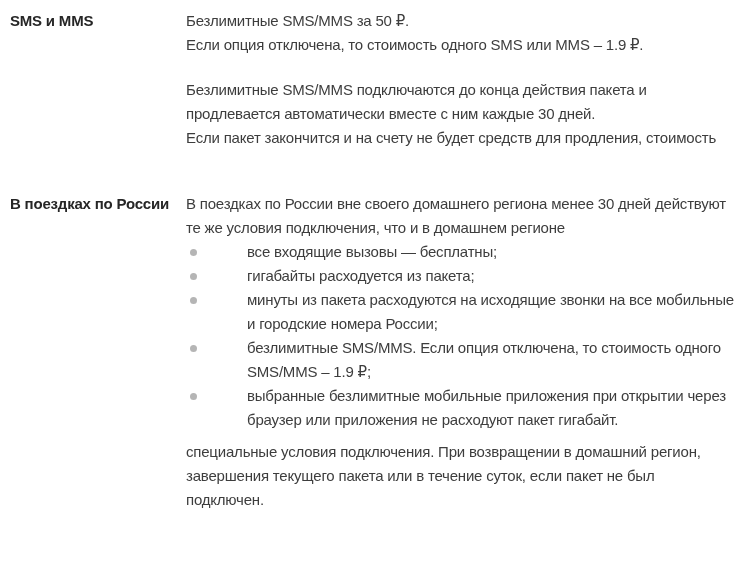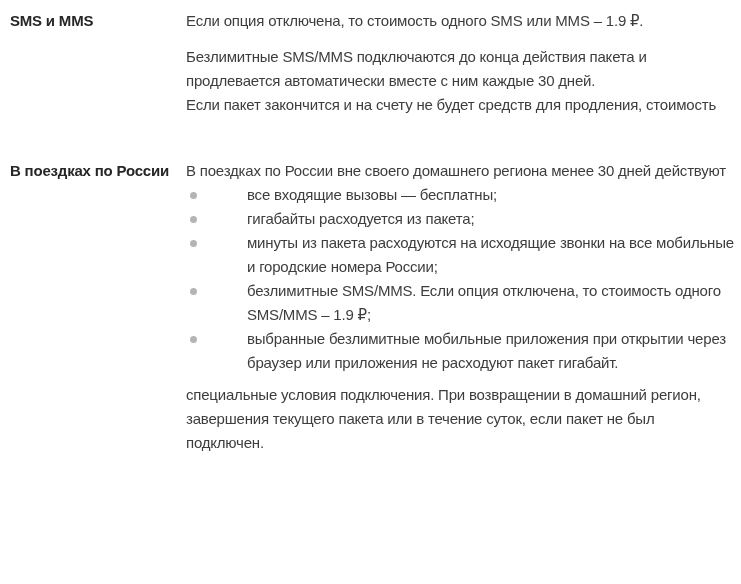--- a/index.html
+++ b/index.html
@@ -25,21 +25,21 @@
   .row + .row { margin-top: 42px; }
   .label {
     flex: 0 0 186px;
     box-sizing: border-box;
     padding-left: 10px;
     font-weight: bold;
     color: var(--heading-color);
     white-space: nowrap;
   }
   .content { flex: 1 1 auto; min-width: 0; }
-  .para + .para { margin-top: 12px; }
+  .para + .para { margin-top: 21px; }
   ul.bullets { list-style: none; margin: 0; padding: 0; }
   ul.bullets + .para { margin-top: 8px; }
   li.bullet-item { display: flex; align-items: flex-start; gap: 36px; }
   .dot {
     flex: 0 0 7px;
     width: 7px; height: 7px;
     border-radius: 50%;
     background: var(--bullet-color);
     margin: 9px 0 0 4px;
   }
@@ -47,34 +47,36 @@
   .line { white-space: nowrap; }
 </style>
 </head>
 <body>
 
 <div class="doc">
     <div class="row">
       <div class="label">SMS и MMS</div>
       <div class="content">
         <div class="para">
+          <div class="line">Безлимитные SMS/MMS за 50 ₽.</div>
           <div class="line">Если опция отключена, то стоимость одного SMS или MMS – 1.9 ₽.</div>
         </div>
         <div class="para">
           <div class="line">Безлимитные SMS/MMS подключаются до конца действия пакета и</div>
           <div class="line">продлевается автоматически вместе с ним каждые 30 дней.</div>
           <div class="line">Если пакет закончится и на счету не будет средств для продления, стоимость</div>
         </div>
       </div>
     </div>
     <div class="row">
       <div class="label">В поездках по России</div>
       <div class="content">
         <div class="para">
           <div class="line">В поездках по России вне своего домашнего региона менее 30 дней действуют</div>
+          <div class="line">те же условия подключения, что и в домашнем регионе</div>
         </div>
         <ul class="bullets">
           <li class="bullet-item">
             <span class="dot"></span>
             <div class="bullet-text">
               <div class="line">все входящие вызовы — бесплатны;</div>
             </div>
           </li>
           <li class="bullet-item">
             <span class="dot"></span>

